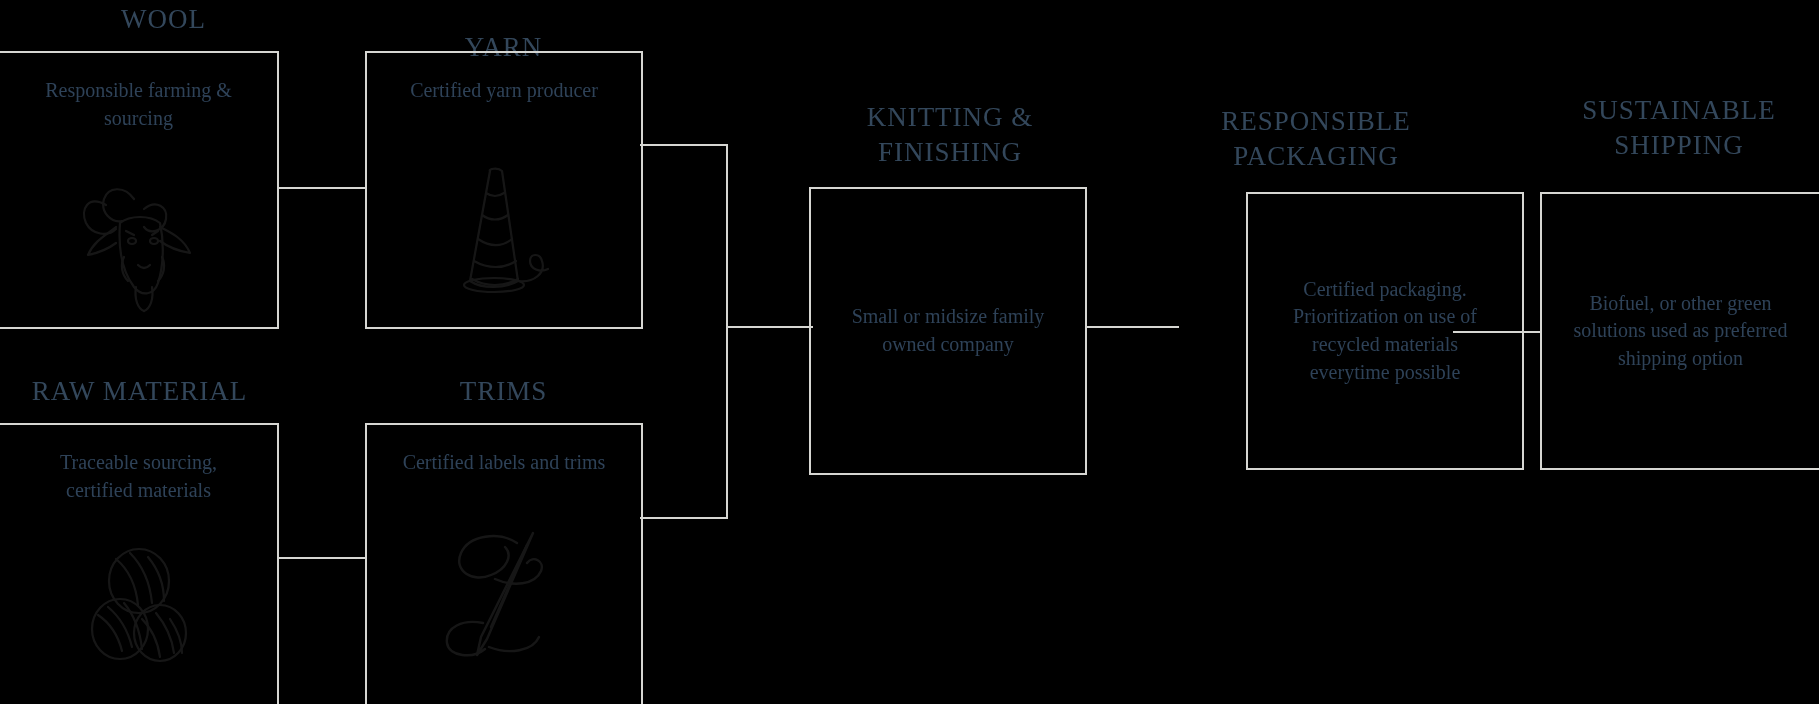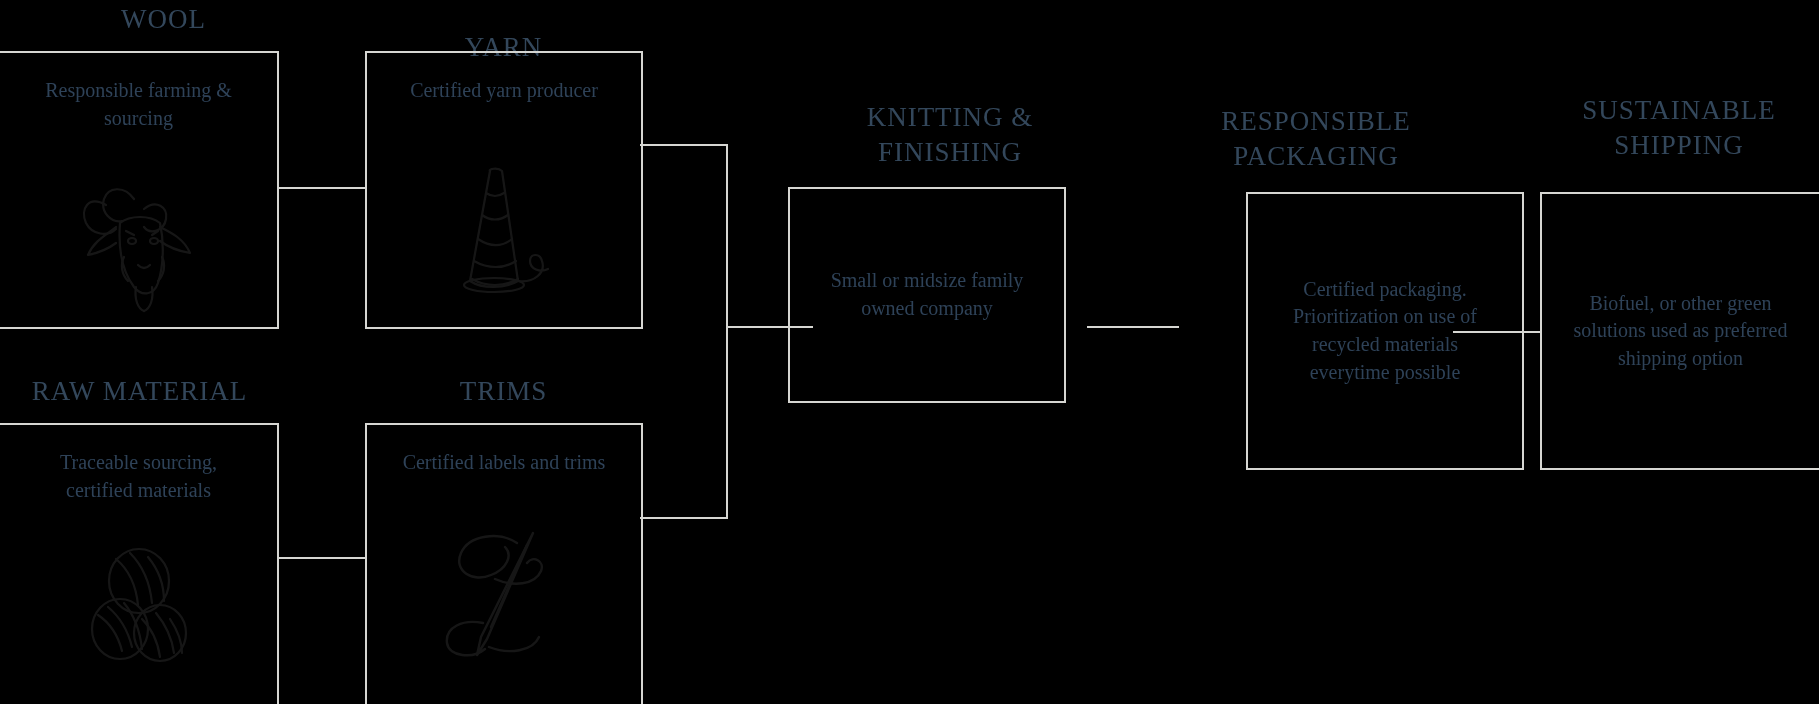--- a/index.html
+++ b/index.html
@@ -182,21 +182,21 @@
           <path d="M88 16 C70 4 40 8 32 26 C24 44 44 56 62 48 C78 42 84 28 76 20"></path>
           <path d="M66 52 C84 60 106 58 112 44 C116 34 104 28 98 36"></path>
           <path d="M54 96 C34 92 16 100 18 116 C20 130 44 132 56 122"></path>
           <path d="M60 120 C80 128 104 124 110 110"></path>
         </g>
       </svg>
     </div>
     <div class="node-desc">Certified labels and trims</div>
   </div>
 
-  <div class="node-box" style="left:788px; top:187px; width:278px; height:216px;">
+  <div class="node-box" style="left:809px; top:187px; width:278px; height:288px;">
     <div class="node-desc" style="max-width:258px;">Small or midsize family owned company</div>
   </div>
 
   <div class="node-box" style="left:1246px; top:192px; width:278px; height:278px;">
     <div class="node-desc" style="max-width:252px;">Certified packaging. Prioritization on use of recycled materials everytime possible</div>
   </div>
 
   <div class="node-box" style="left:1540px; top:192px; width:281px; height:278px;">
     <div class="node-desc" style="max-width:252px;">Biofuel, or other green solutions used as preferred shipping option</div>
   </div>

